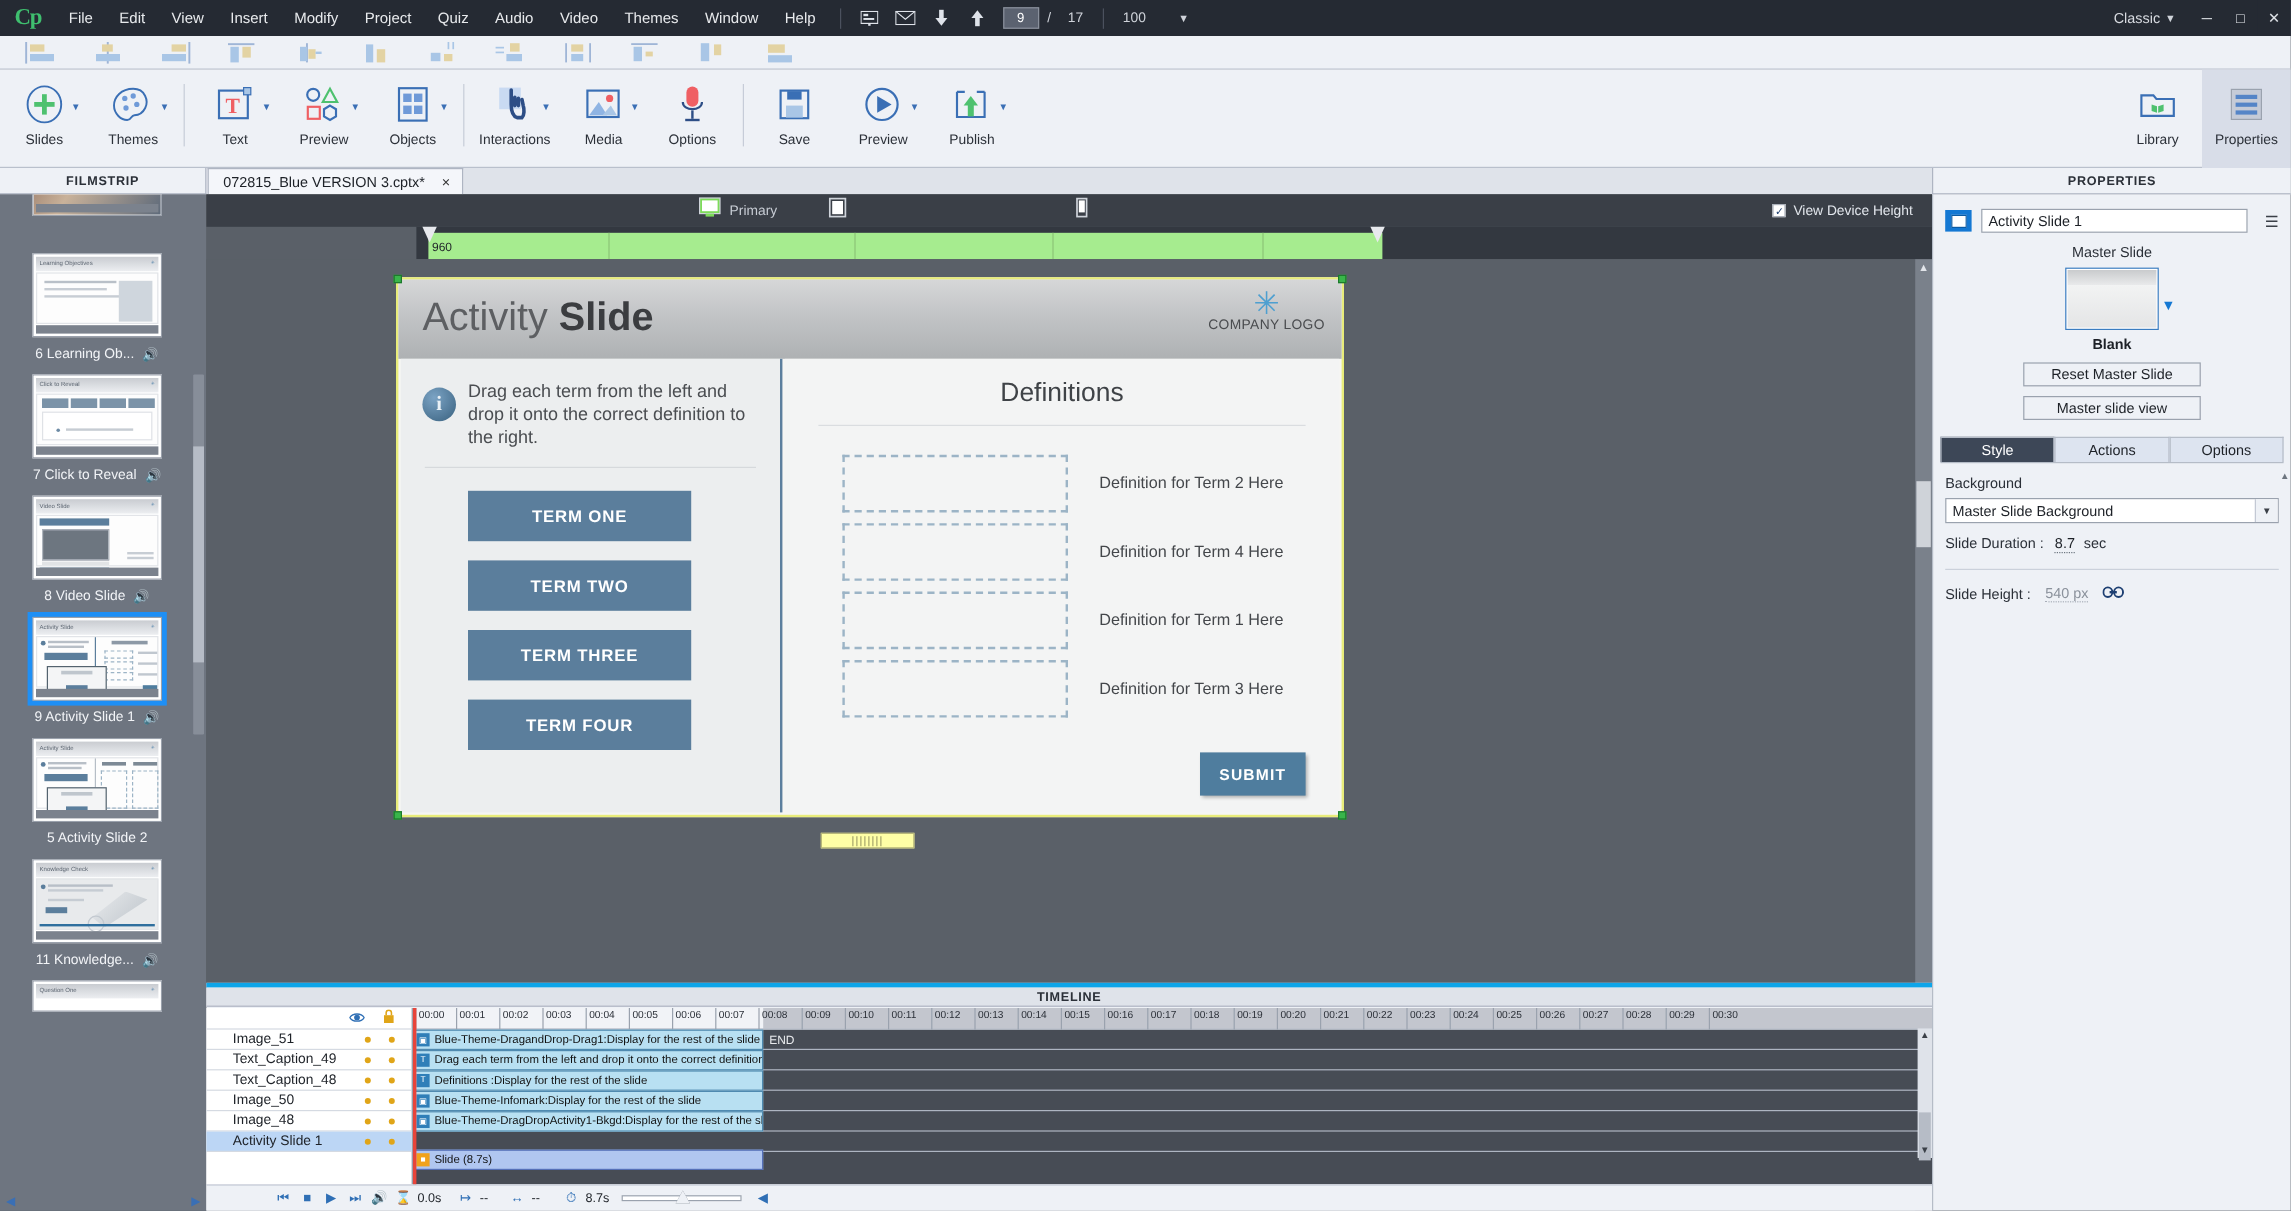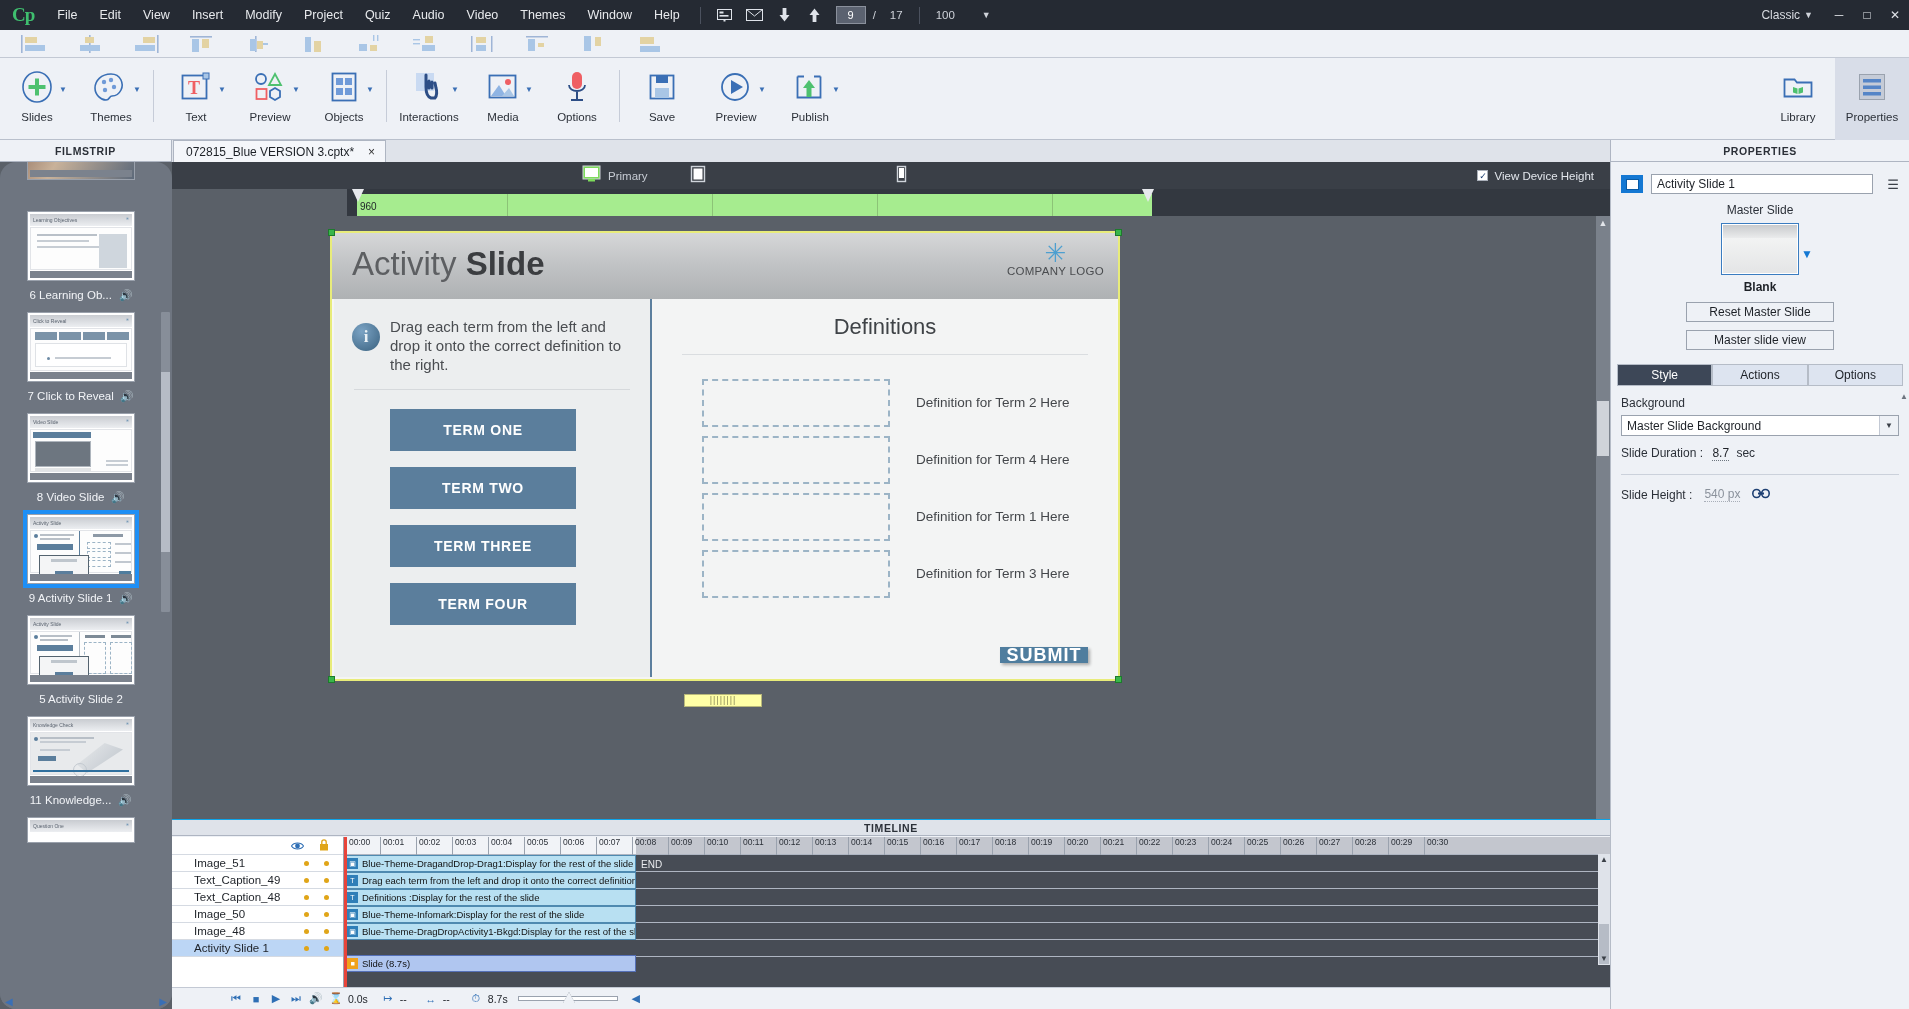--- a/index.html
+++ b/index.html
@@ -82,21 +82,21 @@
   .props-tab {
     position:absolute; right:0; top:0; width:299px; height:22px; background:#eef1f6;
     border-left:1px solid #aeb5c2; border-bottom:1px solid #aeb5c2;
     font-size:10.5px; letter-spacing:.6px; color:#2b3038; font-weight:bold;
     display:flex; align-items:center; justify-content:center;
   }
 
   
   .filmstrip {
     position:absolute; left:0; top:162px; width:172px; bottom:0;
-    background:#6e7580; overflow:hidden;border-radius:16px;
+    background:#6e7580; overflow:hidden;
   }
   .fs-inner { position:absolute; left:0; top:-60px; width:162px; }
   .fs-slide { width:162px; padding:8px 0 0 0; display:flex; flex-direction:column; align-items:center; }
   .fs-thumb {
     width:108px; height:70px; background:#fff; border:1px solid #9aa1ac;
     position:relative; overflow:hidden;
   }
   .fs-thumb.sel { outline:4px solid #1e8ff5; outline-offset:0px; }
   .fs-caption { display:flex; align-items:center; gap:7px; margin-top:5px; height:18px; }
   .fs-caption .t { color:#f2f4f7; font-size:11.5px; white-space:nowrap; }
@@ -180,22 +180,22 @@
 
   .defs-title { position:absolute; left:0; right:0; top:15px; text-align:center;
     font-size:22px; color:#3f4347; }
   .defs-rule { position:absolute; left:28px; right:28px; top:55px; height:1px; background:#dadde0; }
   .drop {
     position:absolute; left:48px; width:188px; height:48px;
     border:2px dashed #9cb4c6; background:transparent;
   }
   .deftext { position:absolute; left:262px; font-size:13.5px; color:#44474b; }
   .submit {
-    position:absolute; right:28px; bottom:14px; width:88px; height:16px;
-    background:#4f7d9e; color:#fff; font-size:18px; font-weight:bold; letter-spacing:1px;
+    position:absolute; right:28px; bottom:14px; width:88px; height:36px;
+    background:#4f7d9e; color:#fff; font-size:13px; font-weight:bold; letter-spacing:1px;
     display:flex; align-items:center; justify-content:center;
     box-shadow: 2px 2px 3px rgba(0,0,0,.3);
   }
   .sel-h { position:absolute; width:7px; height:7px; background:#39b54a; border:1px solid #1d7a2c; }
 
   .canvas-hscroll { position:absolute; left:0; right:14px; bottom:0; height:16px;
     background:#7a818b; display:flex; align-items:center; }
   .canvas-hscroll .ar { width:16px; text-align:center; color:#e2e5ea; font-size:9px; }
   .canvas-hscroll .track { flex:1; height:12px; background:#7a818b; position:relative; }
   .canvas-hscroll .bar { position:absolute; left:300px; width:510px; top:0; height:12px;
@@ -244,21 +244,21 @@
   .pr-dur { padding:10px 10px 0 10px; font-size:12px; color:#2b3038; }
   .pr-dur .v { color:#1d2127; border-bottom:1px dotted #6c757f; }
   .pr-hr { height:1px; background:#cbd1db; margin:14px 10px 0 10px; }
   .pr-ht { display:flex; align-items:center; gap:12px; padding:12px 10px 0 10px; font-size:12px; color:#2b3038; }
   .pr-ht .v { color:#8b929c; border-bottom:1px dotted #a8aeb8; }
   .pr-scroll { position:absolute; right:1px; top:230px; width:8px; height:120px; }
   .pr-scroll .a { color:#6c757f; font-size:8px; text-align:center; }
 
   
   .tl { position:absolute; left:172px; right:299px; bottom:0; height:190px; background:#eef1f6;
-    border-top:1px solid #0ea5e9; }
+    border-top:4px solid #0ea5e9; }
   .tl-hdr { height:16px; background:#dfe3ea; border-bottom:1px solid #aeb5c2;
     font-size:10.5px; font-weight:bold; letter-spacing:.6px; color:#2b3038;
     display:flex; align-items:center; justify-content:center; }
   .tl-body { position:absolute; left:0; top:17px; right:0; bottom:22px; display:flex; }
   .tl-names { width:172px; flex:0 0 172px; border-right:1px solid #9aa2ae; background:#fff; position:relative; }
   .tl-icohdr { height:18px; display:flex; align-items:center; justify-content:flex-end;
     gap:15px; padding-right:14px; border-bottom:1px solid #d5dae2; }
   .tl-row { height:17px; display:flex; align-items:center; border-bottom:1px solid #d5dae2;
     font-size:11.5px; color:#1d2127; padding-left:22px; position:relative; }
   .tl-row.sel { background:#bcd6f5; }

